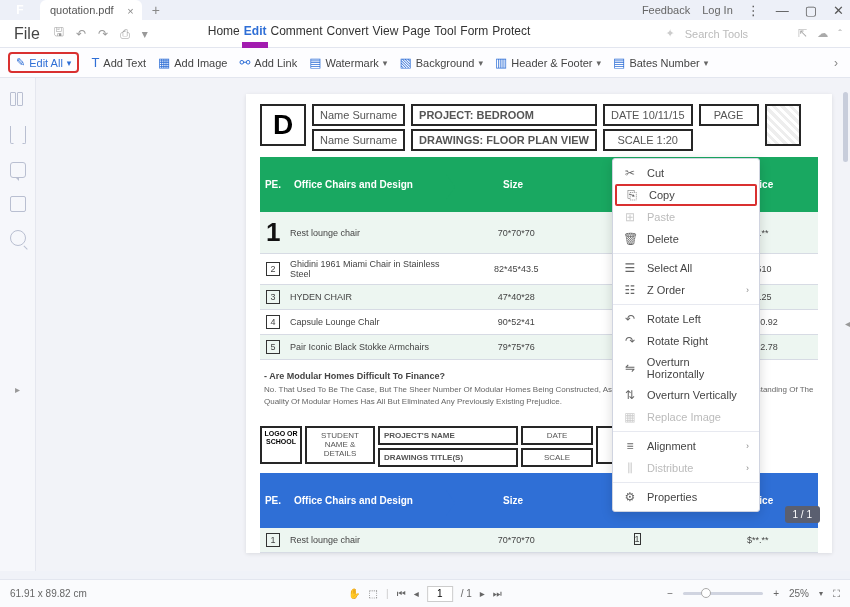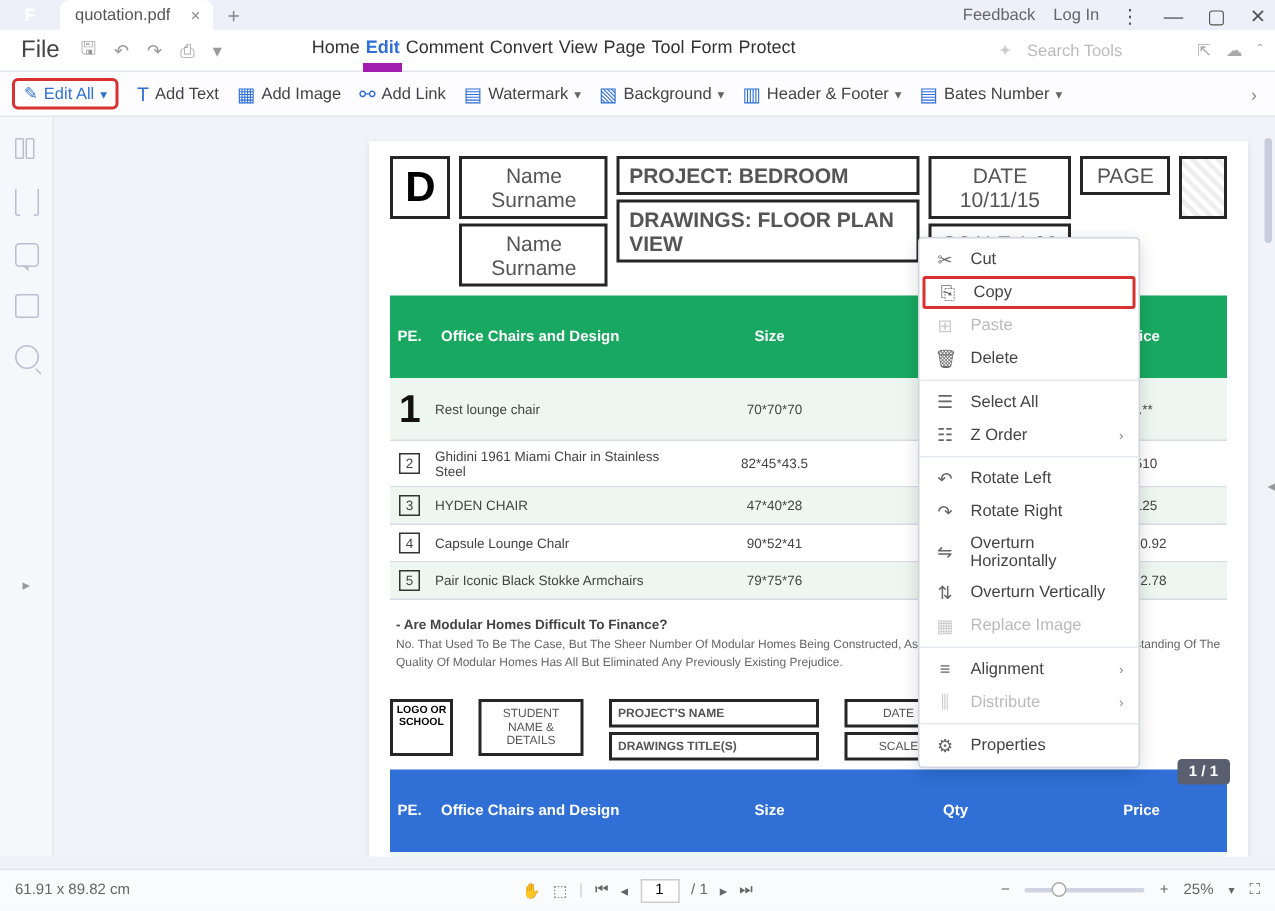--- a/index.html
+++ b/index.html
@@ -48,21 +48,21 @@
 .side .expand-handle { margin-top: 120px; color: #999; font-size: 10px; }
 
 .canvas { flex: 1; background: #f2f3f8; position: relative; overflow: hidden; }
 .page { position: absolute; left: 210px; top: 16px; width: 586px; background: #fff; box-shadow: 0 1px 4px rgba(0,0,0,0.1); }
 .scroll-thumb { position: absolute; right: 2px; top: 14px; width: 5px; height: 70px; background: #c8cddb; border-radius: 3px; }
 .word-float { position: absolute; right: 28px; top: 34px; width: 26px; height: 26px; background: #fff; border: 1px solid #d8dceb; border-radius: 50%; display:flex;align-items:center;justify-content:center;color:#2b5fc9;font-size:12px;font-weight:bold; }
 .collapse-handle { position: absolute; right: 0; top: 240px; color: #999; font-size: 10px; }
 
 
 .doc-header { display: flex; padding: 10px 14px 0 14px; gap: 6px; }
-.dbox { border: 2px solid #262626; font-size: 14px; padding: 3px 6px; font-weight: 600; color: #333; }
+.dbox { border: 2px solid #262626; font-size: 11px; padding: 3px 6px; font-weight: 600; color: #333; }
 .big-d { width: 46px; height: 42px; border: 2px solid #262626; display:flex;align-items:center;justify-content:center;font-size:28px;font-weight:900;}
 .hdr-col { display:flex;flex-direction:column;gap:3px;}
 .hdr-col .dbox { min-width: 60px; text-align: center; font-weight: 400; color:#555; }
 .hdr-col2 .dbox { min-width: 140px; text-align: left; font-weight: 600; }
 .hdr-col3 .dbox { min-width: 72px; text-align: center; }
 .page-box { width: 34px; text-align: center; }
 .img-box { width: 36px; height: 42px; border:2px solid #262626; background:repeating-linear-gradient(45deg,#eee,#eee 3px,#fff 3px,#fff 6px);}
 
 .green-row { display:flex; margin: 6px 14px 0 14px; background:#19a861; color:#fff; align-items:center; font-size:10px; font-weight:600;}
 .blue-row { display:flex; margin: 6px 14px 0 14px; background:#2f6fd6; color:#fff; align-items:center; font-size:10px; font-weight:600;}
@@ -93,24 +93,24 @@
 .ctx-item.highlight { border: 2px solid #d93030; margin: 0 2px; border-radius:2px; padding:2px 8px;}
 .ctx-sep { height:1px; background:#e7e9f0; margin:3px 0;}
 
 
 .status { position:absolute; bottom:0; left:0; right:0; height:28px; background:#fafbfd; border-top:1px solid #e3e6ef; display:flex; align-items:center; padding: 0 10px; font-size:10px; color:#666;}
 .status .mid { position:absolute; left:50%; transform:translateX(-50%); display:flex;align-items:center;gap:8px;}
 .status .pg-input { width:26px;height:16px;border:1px solid #ccc;text-align:center;font-size:10px;}
 .status .right { margin-left:auto; display:flex;align-items:center;gap:10px;}
 .zoom-track { width:80px;height:3px;background:#d0d4e0;border-radius:2px;position:relative;}
 .zoom-knob{position:absolute;left:18px;top:-4px;width:10px;height:10px;background:#fff;border:1px solid #aaa;border-radius:50%;}
-.page-badge { position:absolute; right:30px; bottom:48px; background:#5a5f70;color:#fff;font-size:10px;padding:3px 8px;border-radius:3px;font-weight:bold;}
-
-
-.doc-header2 { display:flex;padding: 8px 32px 0 14px; gap:17px;}
+.page-badge { position:absolute; right:30px; bottom:48px; background:#5a5f70;color:#fff;font-size:10px;padding:3px 8px;border-radius:3px;}
+
+
+.doc-header2 { display:flex;padding: 8px 32px 0 14px; gap:3px;}
 .doc-header2 .dbox { font-size:8px; padding:3px 4px;}
 .logo-box{width:42px;height:38px;border:2px solid #262626;font-size:7px;text-align:center;padding:2px;font-weight:700;line-height:1.2;}
 </style>
 </head>
 <body>
 
 <div class="titlebar">
   <div class="app-icon">F</div>
   <div class="tab">
     <span>quotation.pdf</span>

